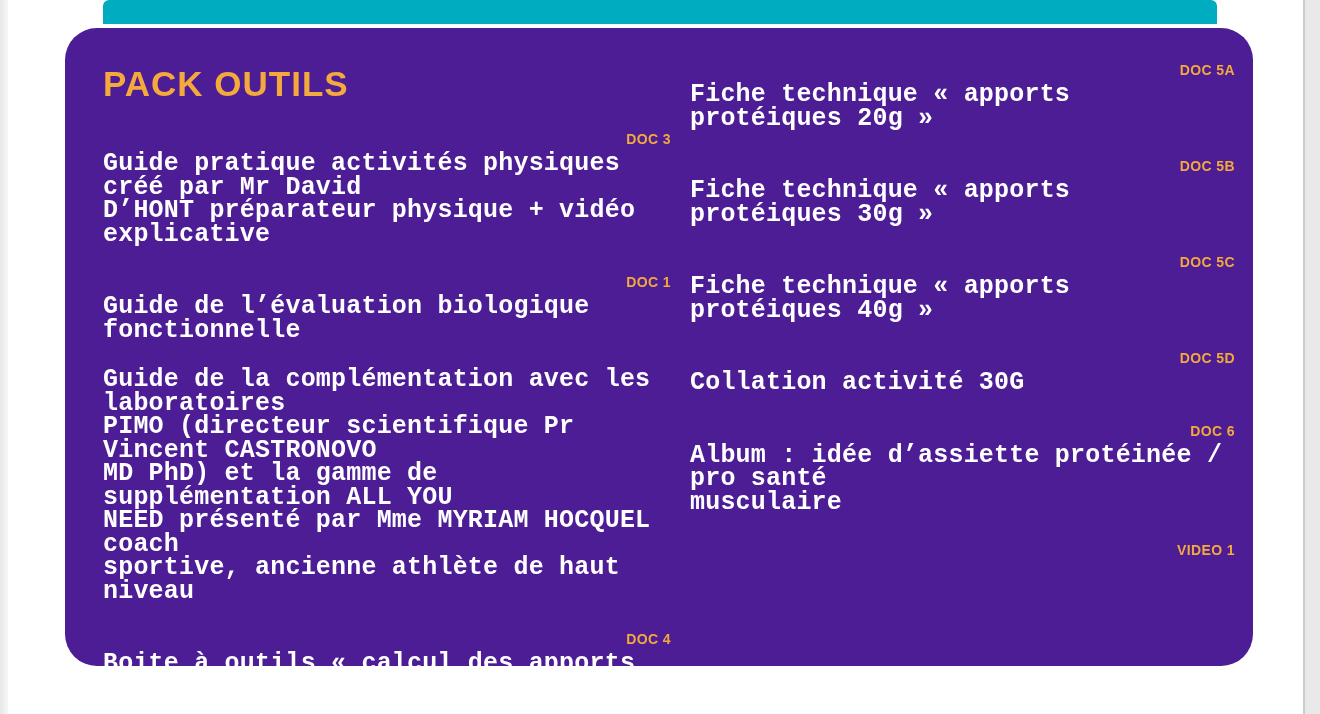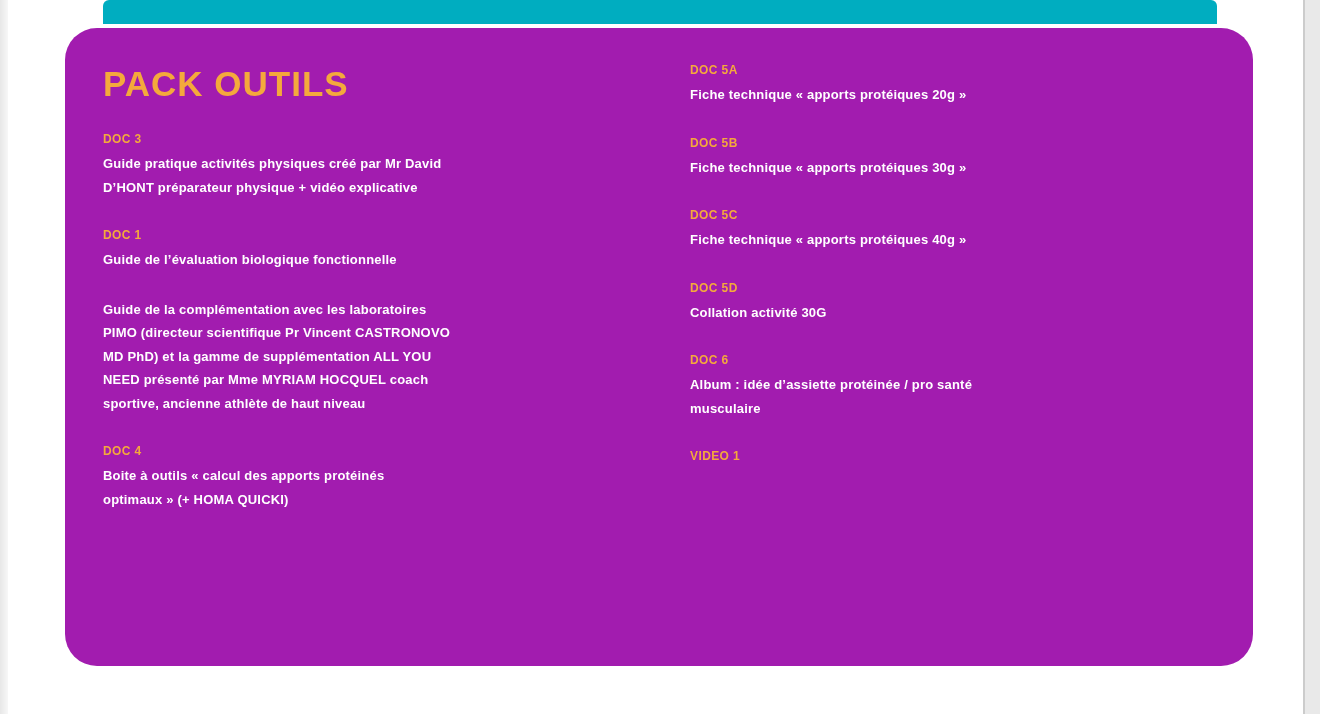--- a/index.html
+++ b/index.html
@@ -19,53 +19,55 @@
     background: #e9e9e9;
     border-left: 2px solid #cccccc;
   }
   .teal-bar {
     position: absolute; left: 103px; top: 0; width: 1114px; height: 24px;
     background: #00adc0;
     border-radius: 6px 6px 0 0;
   }
   .card {
     position: absolute; left: 65px; top: 28px; width: 1188px; height: 638px;
-    background: #a21caf;
+    background: #4c1d95;
     border-radius: 32px;
   }
   .col-left {
     position: absolute; left: 38px; top: 38px; width: 568px;
   }
   .col-right {
     position: absolute; left: 625px; top: 32px; width: 545px;
   }
   .card-title {
     color: #f4a93c;
     font-size: 35px;
     font-weight: 700;
     letter-spacing: 1px;
     line-height: 36px;
     margin-bottom: 27px;
   }
   .doc-item { margin-bottom: 26px; }
   .doc-label {
     color: #f4a93c;
-    font-size: 12px;
+    font-size: 14px;
     font-weight: 700;
     line-height: 20px;
     letter-spacing: 0.4px;
     margin-bottom: 3px;
+    text-align: right;
   }
   .doc-text {
     color: #ffffff;
-    font-size: 13px;
+    font-size: 25px;
     font-weight: 700;
     line-height: 23.5px;
     letter-spacing: 0.2px;
     white-space: pre-line;
+    font-family: Liberation Mono, monospace;
   }
 </style>
 </head>
 <body>
 
 <div class="page-edge-left"></div>
 <div class="scrollbar-track"></div>
 <div class="teal-bar"></div>
 
 <div class="card">

